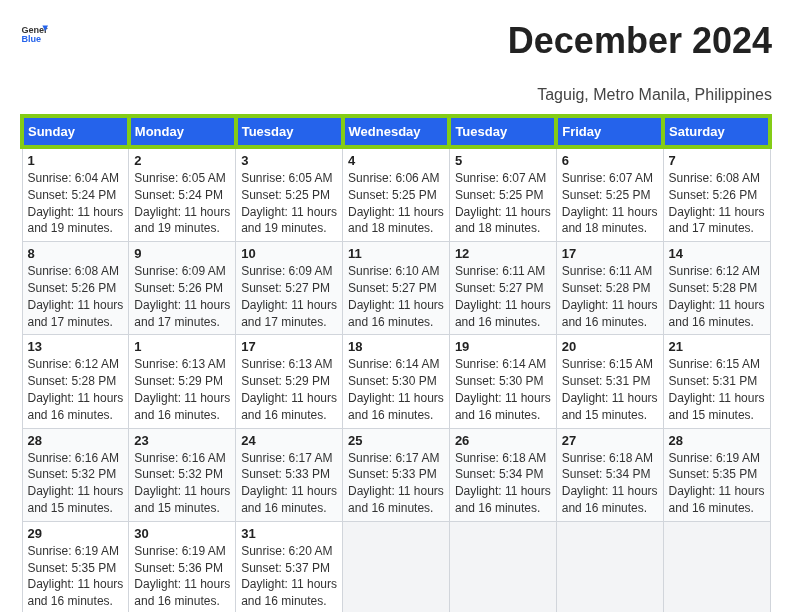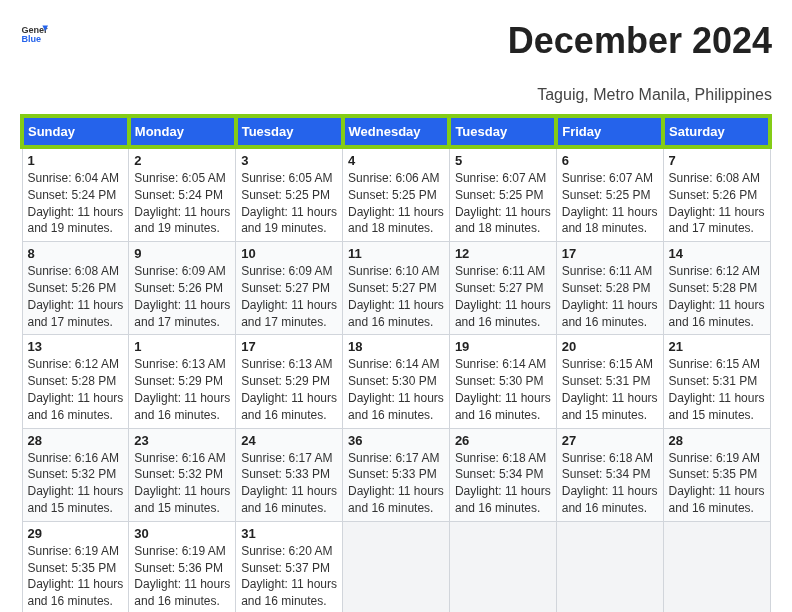--- a/index.html
+++ b/index.html
@@ -302,21 +302,21 @@
       </td>
         <td>
         <span class="day-number">24</span>
         <div class="day-info">
           Sunrise: 6:17 AM<br>
           Sunset: 5:33 PM<br>
           Daylight: 11 hours and 16 minutes.
         </div>
       </td>
         <td>
-        <span class="day-number">36</span>
+        <span class="day-number">25</span>
         <div class="day-info">
           Sunrise: 6:17 AM<br>
           Sunset: 5:33 PM<br>
           Daylight: 11 hours and 16 minutes.
         </div>
       </td>
         <td>
         <span class="day-number">26</span>
         <div class="day-info">
           Sunrise: 6:18 AM<br>

